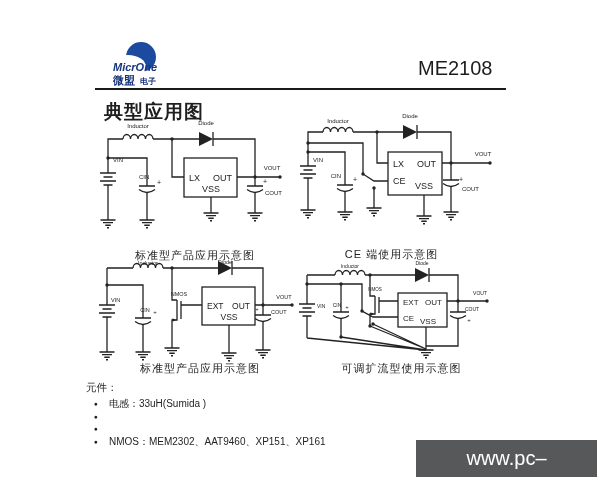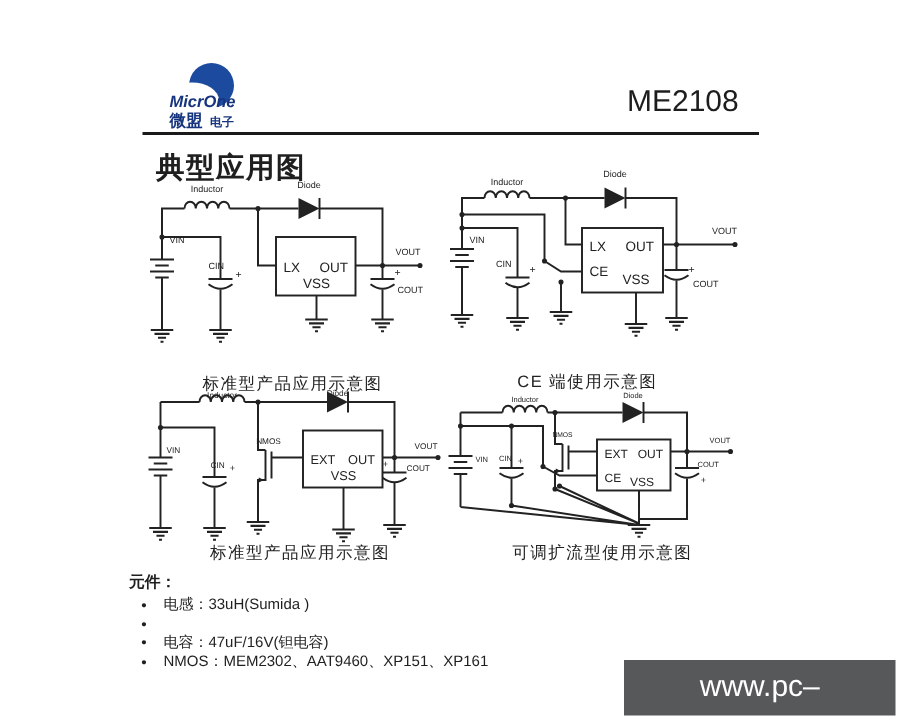--- a/index.html
+++ b/index.html
@@ -29,21 +29,21 @@
   .sch text{fill:#222;font-family:"Liberation Sans",sans-serif;}
   .sch .pin{font-size:9px;}
   .c3 .pin{font-size:8.5px;}
   .c4 .pin{font-size:8px;}
   .sch .lbl{font-size:6px;}
   .c3 .lbl{font-size:5.5px;}
   .c4 .lbl{font-size:5px;}
   .sch .plus{font-size:7px;}
   .c3 .plus,.c4 .plus{font-size:6px;}
   .components{position:absolute;left:86px;top:381px;width:330px;}
-  .comp-heading{font-size:10.5px;font-weight:700;margin-bottom:3px;}
+  .comp-heading{font-size:10.5px;font-weight:400;margin-bottom:3px;}
   .comp-item{font-size:10px;line-height:12.5px;display:flex;align-items:flex-start;}
   .comp-item .bullet{font-size:6.5px;margin:0 11px 0 8px;}
   .defs{position:absolute;width:0;height:0;}
 </style>
 </head>
 <body>
 
 <svg class="defs" aria-hidden="true">
   <defs>
     <g id="gnd" stroke="#222" stroke-width="1.4" fill="none">
@@ -221,21 +221,20 @@
     <div class="comp-heading">元件：</div>
     <div class="comp-item">
       <span class="bullet">●</span>
       <span>电感：33uH(Sumida )</span>
     </div>
     <div class="comp-item">
       <span class="bullet">●</span>
     </div>
     <div class="comp-item">
       <span class="bullet">●</span>
-      <span>电容：47uF/16V(钽电容)</span>
     </div>
     <div class="comp-item">
       <span class="bullet">●</span>
       <span>NMOS：MEM2302、AAT9460、XP151、XP161</span>
     </div>
   </div>
 
   <div class="site-badge">www.pc–pgyule.com</div>
 </div>
 

